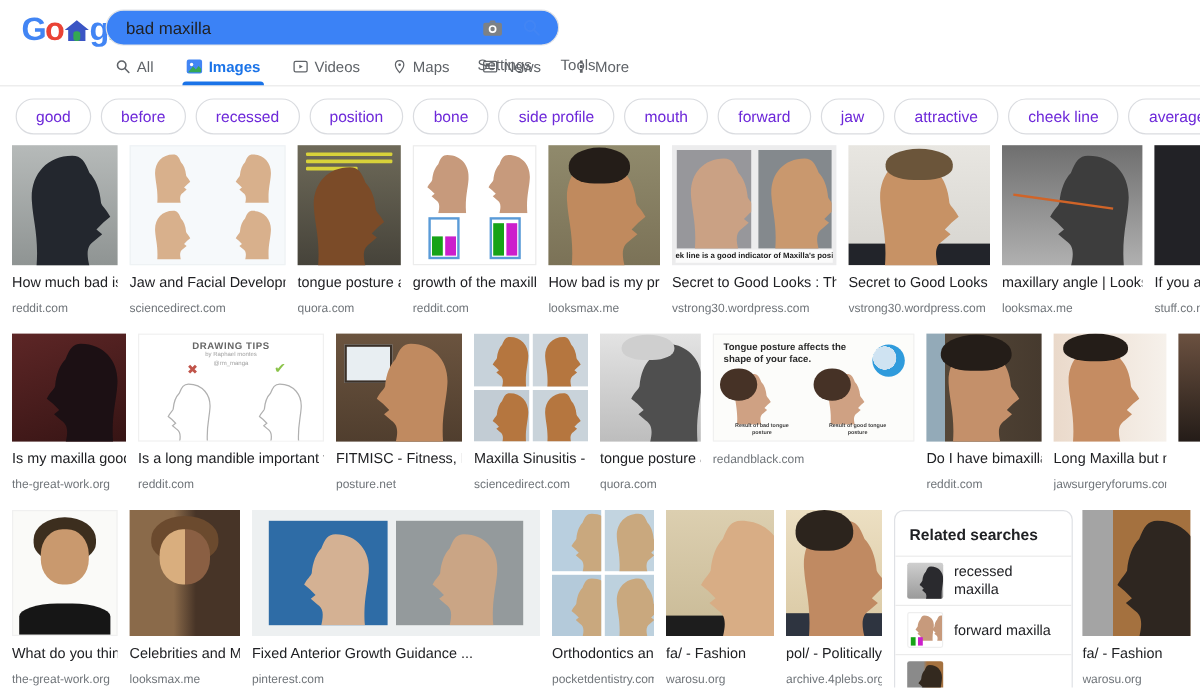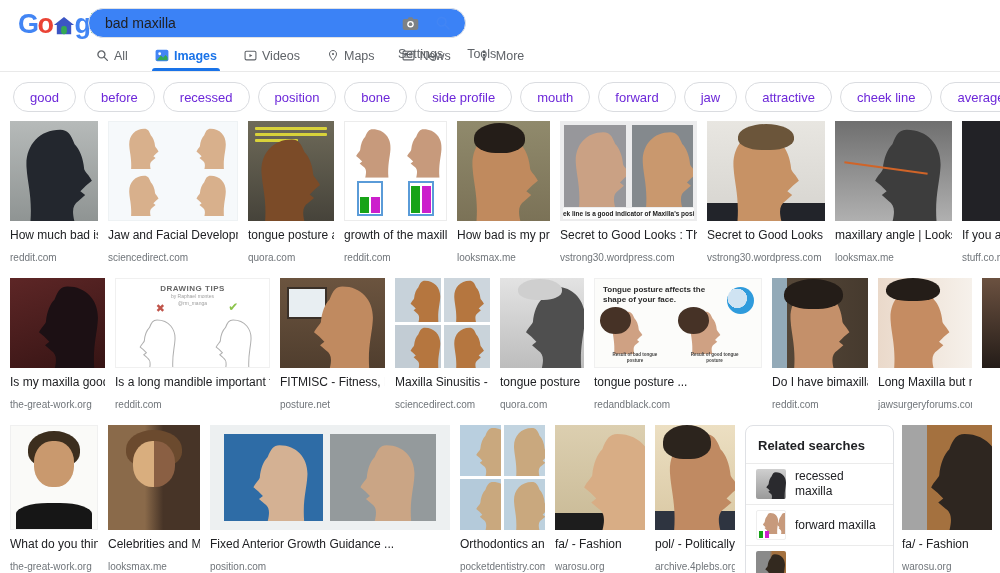--- a/index.html
+++ b/index.html
@@ -459,21 +459,20 @@
         <div class="b6-g" style="left:55%">
           <svg class="sil flip" viewBox="0 0 100 100" style="fill:#cfa183;height:100%;position:static">
               <use href="#head"></use>
             </svg>
           <div class="bun" style="top:-6%;left:-18%;width:70%;height:60%"></div>
         </div>
         <div class="b6-l" style="left:6%">Result of bad tongue posture</div>
         <div class="b6-l" style="left:54%">Result of good tongue posture</div>
       </div>
       <div class="cap">
-          <div class="cap-t">tongue posture ...</div>
           <div class="cap-d">redandblack.com</div>
         </div>
     </div>
     <div class="cell" style="width:96px">
       <div class="thumb t-b7">
         <svg class="sil flip" viewBox="0 0 100 100" style="fill:#c4906a;left:10%">
             <use href="#head"></use>
           </svg>
         <div class="haircap" style="top:1%;left:12%;width:62%;height:34%"></div>
       </div>
@@ -529,21 +528,21 @@
             </svg>
           </div>
         <div class="c3-r">
             <svg class="sil" viewBox="0 0 100 100" style="fill:#caa585;left:12%;height:92%">
               <use href="#head"></use>
             </svg>
           </div>
       </div>
       <div class="cap">
           <div class="cap-t">Fixed Anterior Growth Guidance ...</div>
-          <div class="cap-d">position.com</div>
+          <div class="cap-d">pinterest.com</div>
         </div>
     </div>
     <div class="cell" style="width:85px">
       <div class="thumb t-c4">
         <div class="quad">
           <div class="q" style="background:#b9cfdf">
               <svg class="sil" viewBox="0 0 100 100" style="fill:#c9a87e;left:12%">
                 <use href="#head"></use>
               </svg>
             </div>

